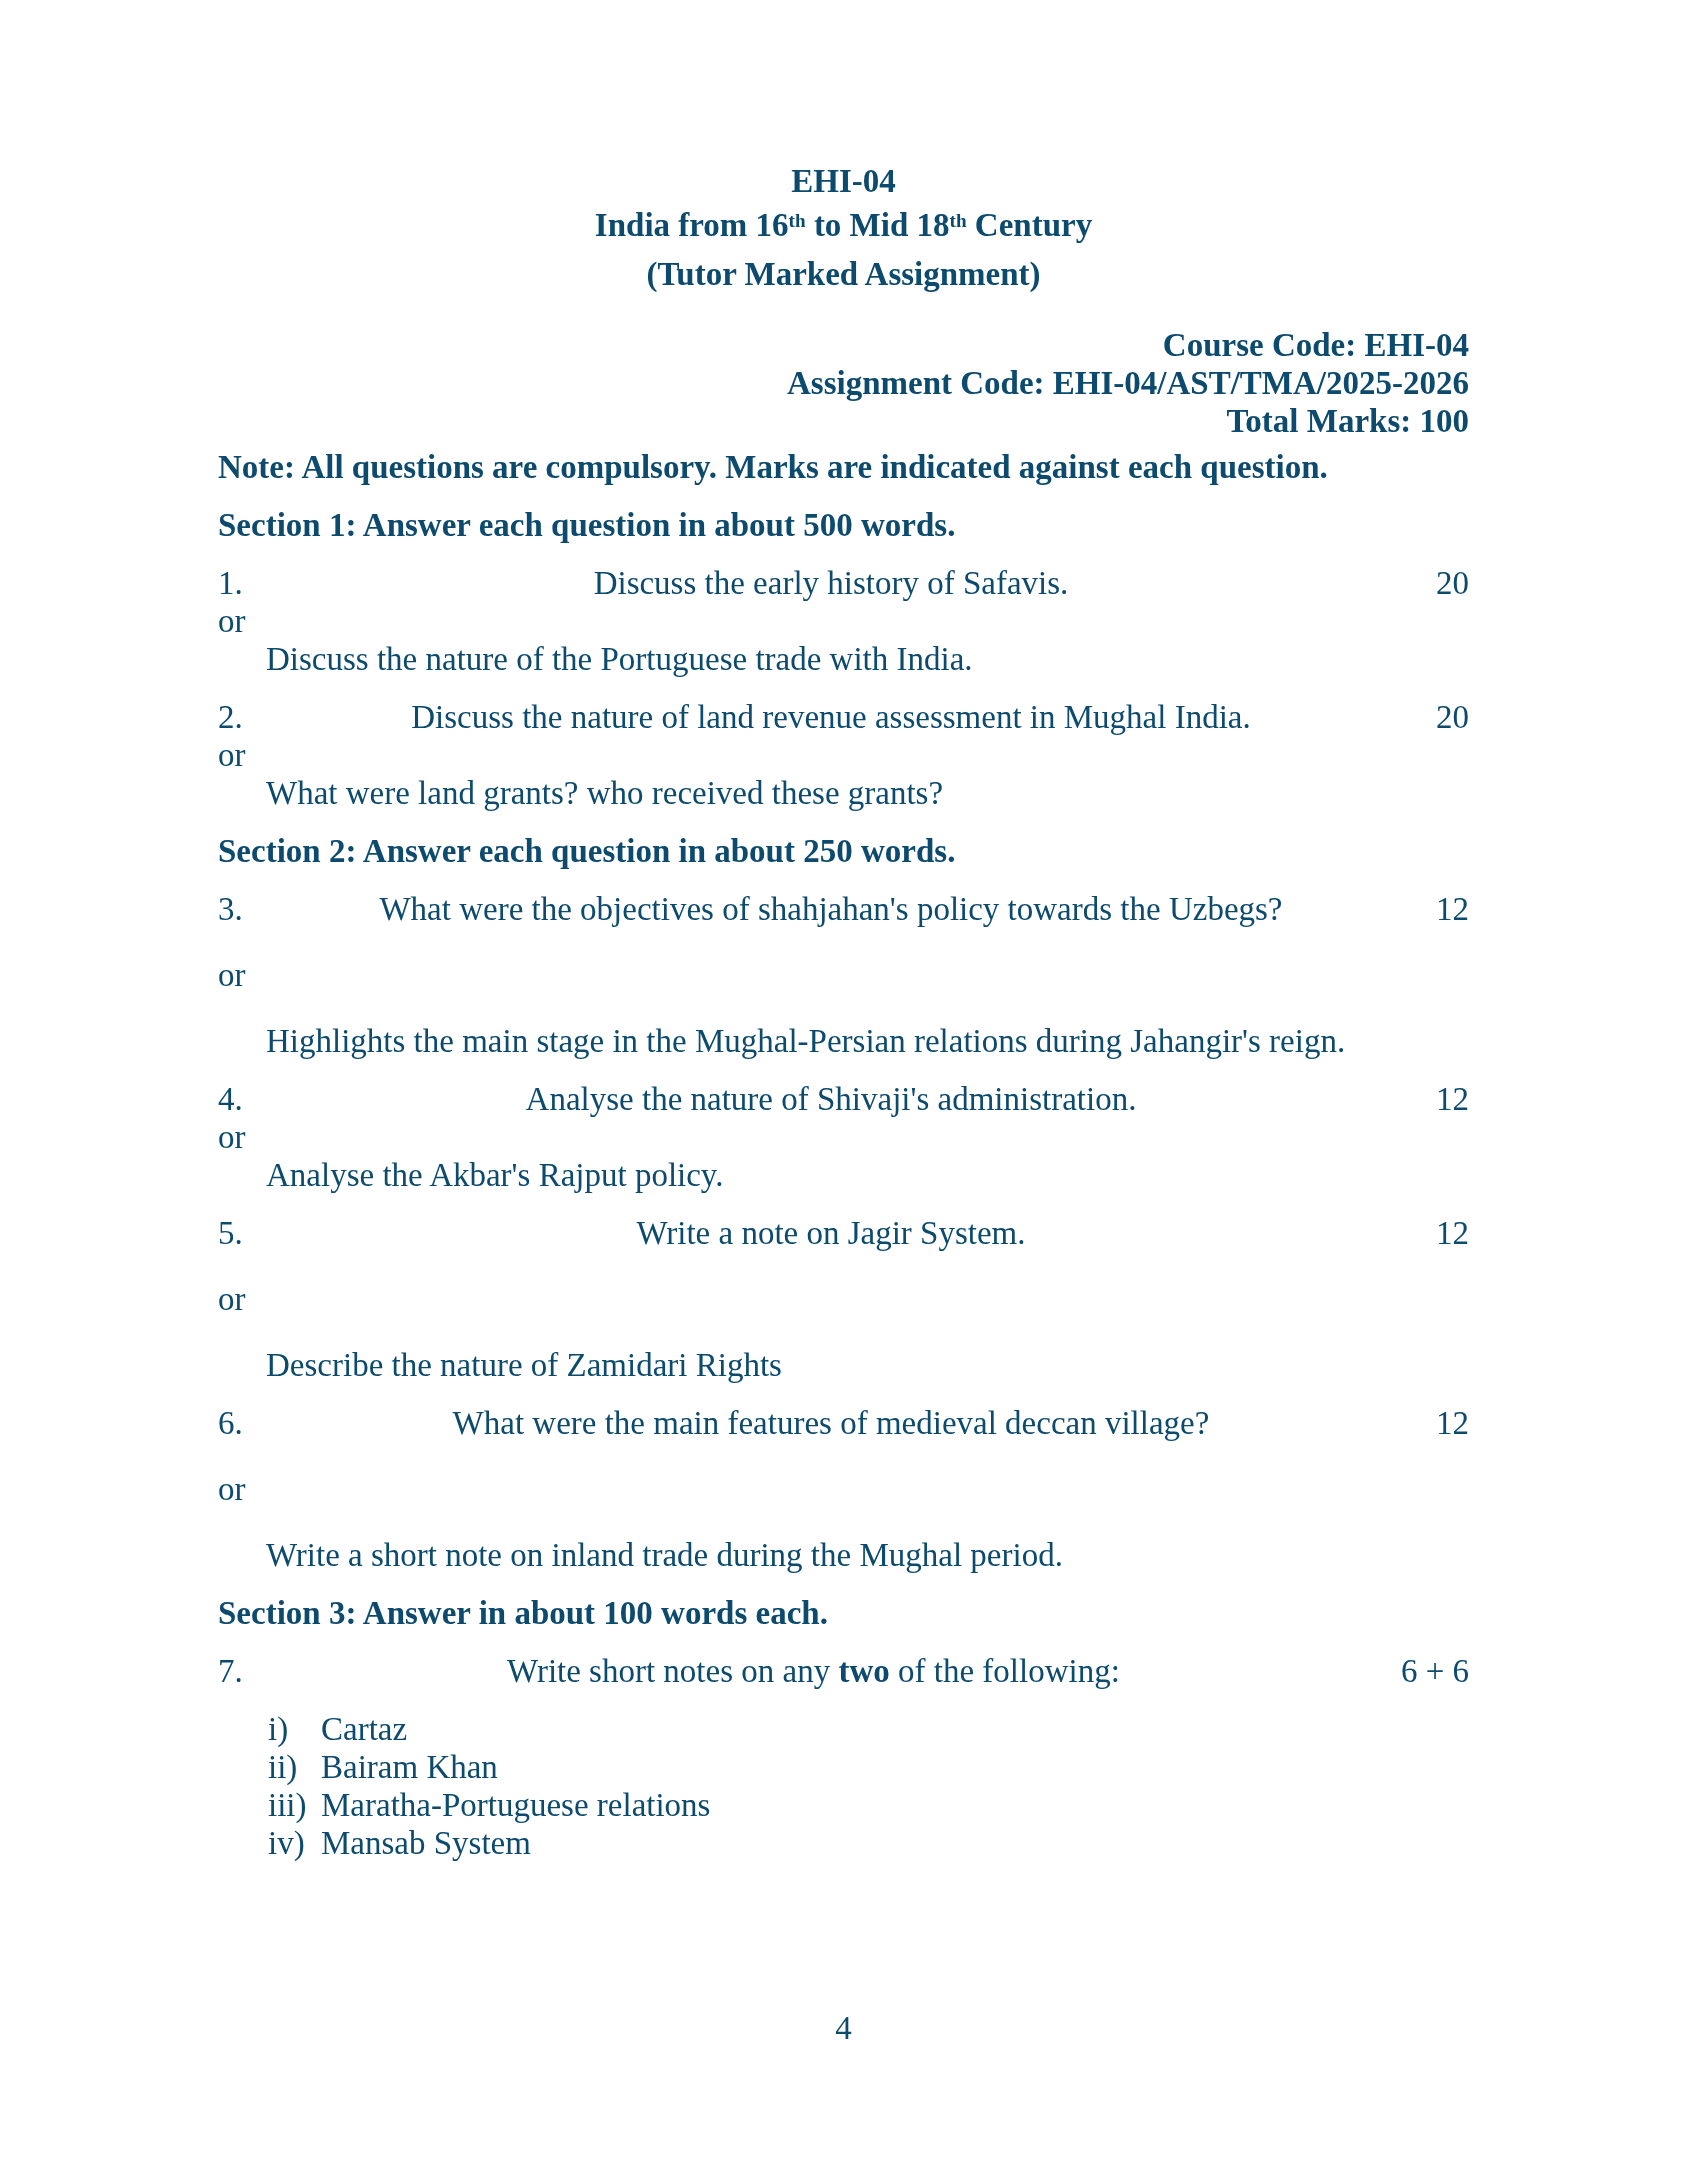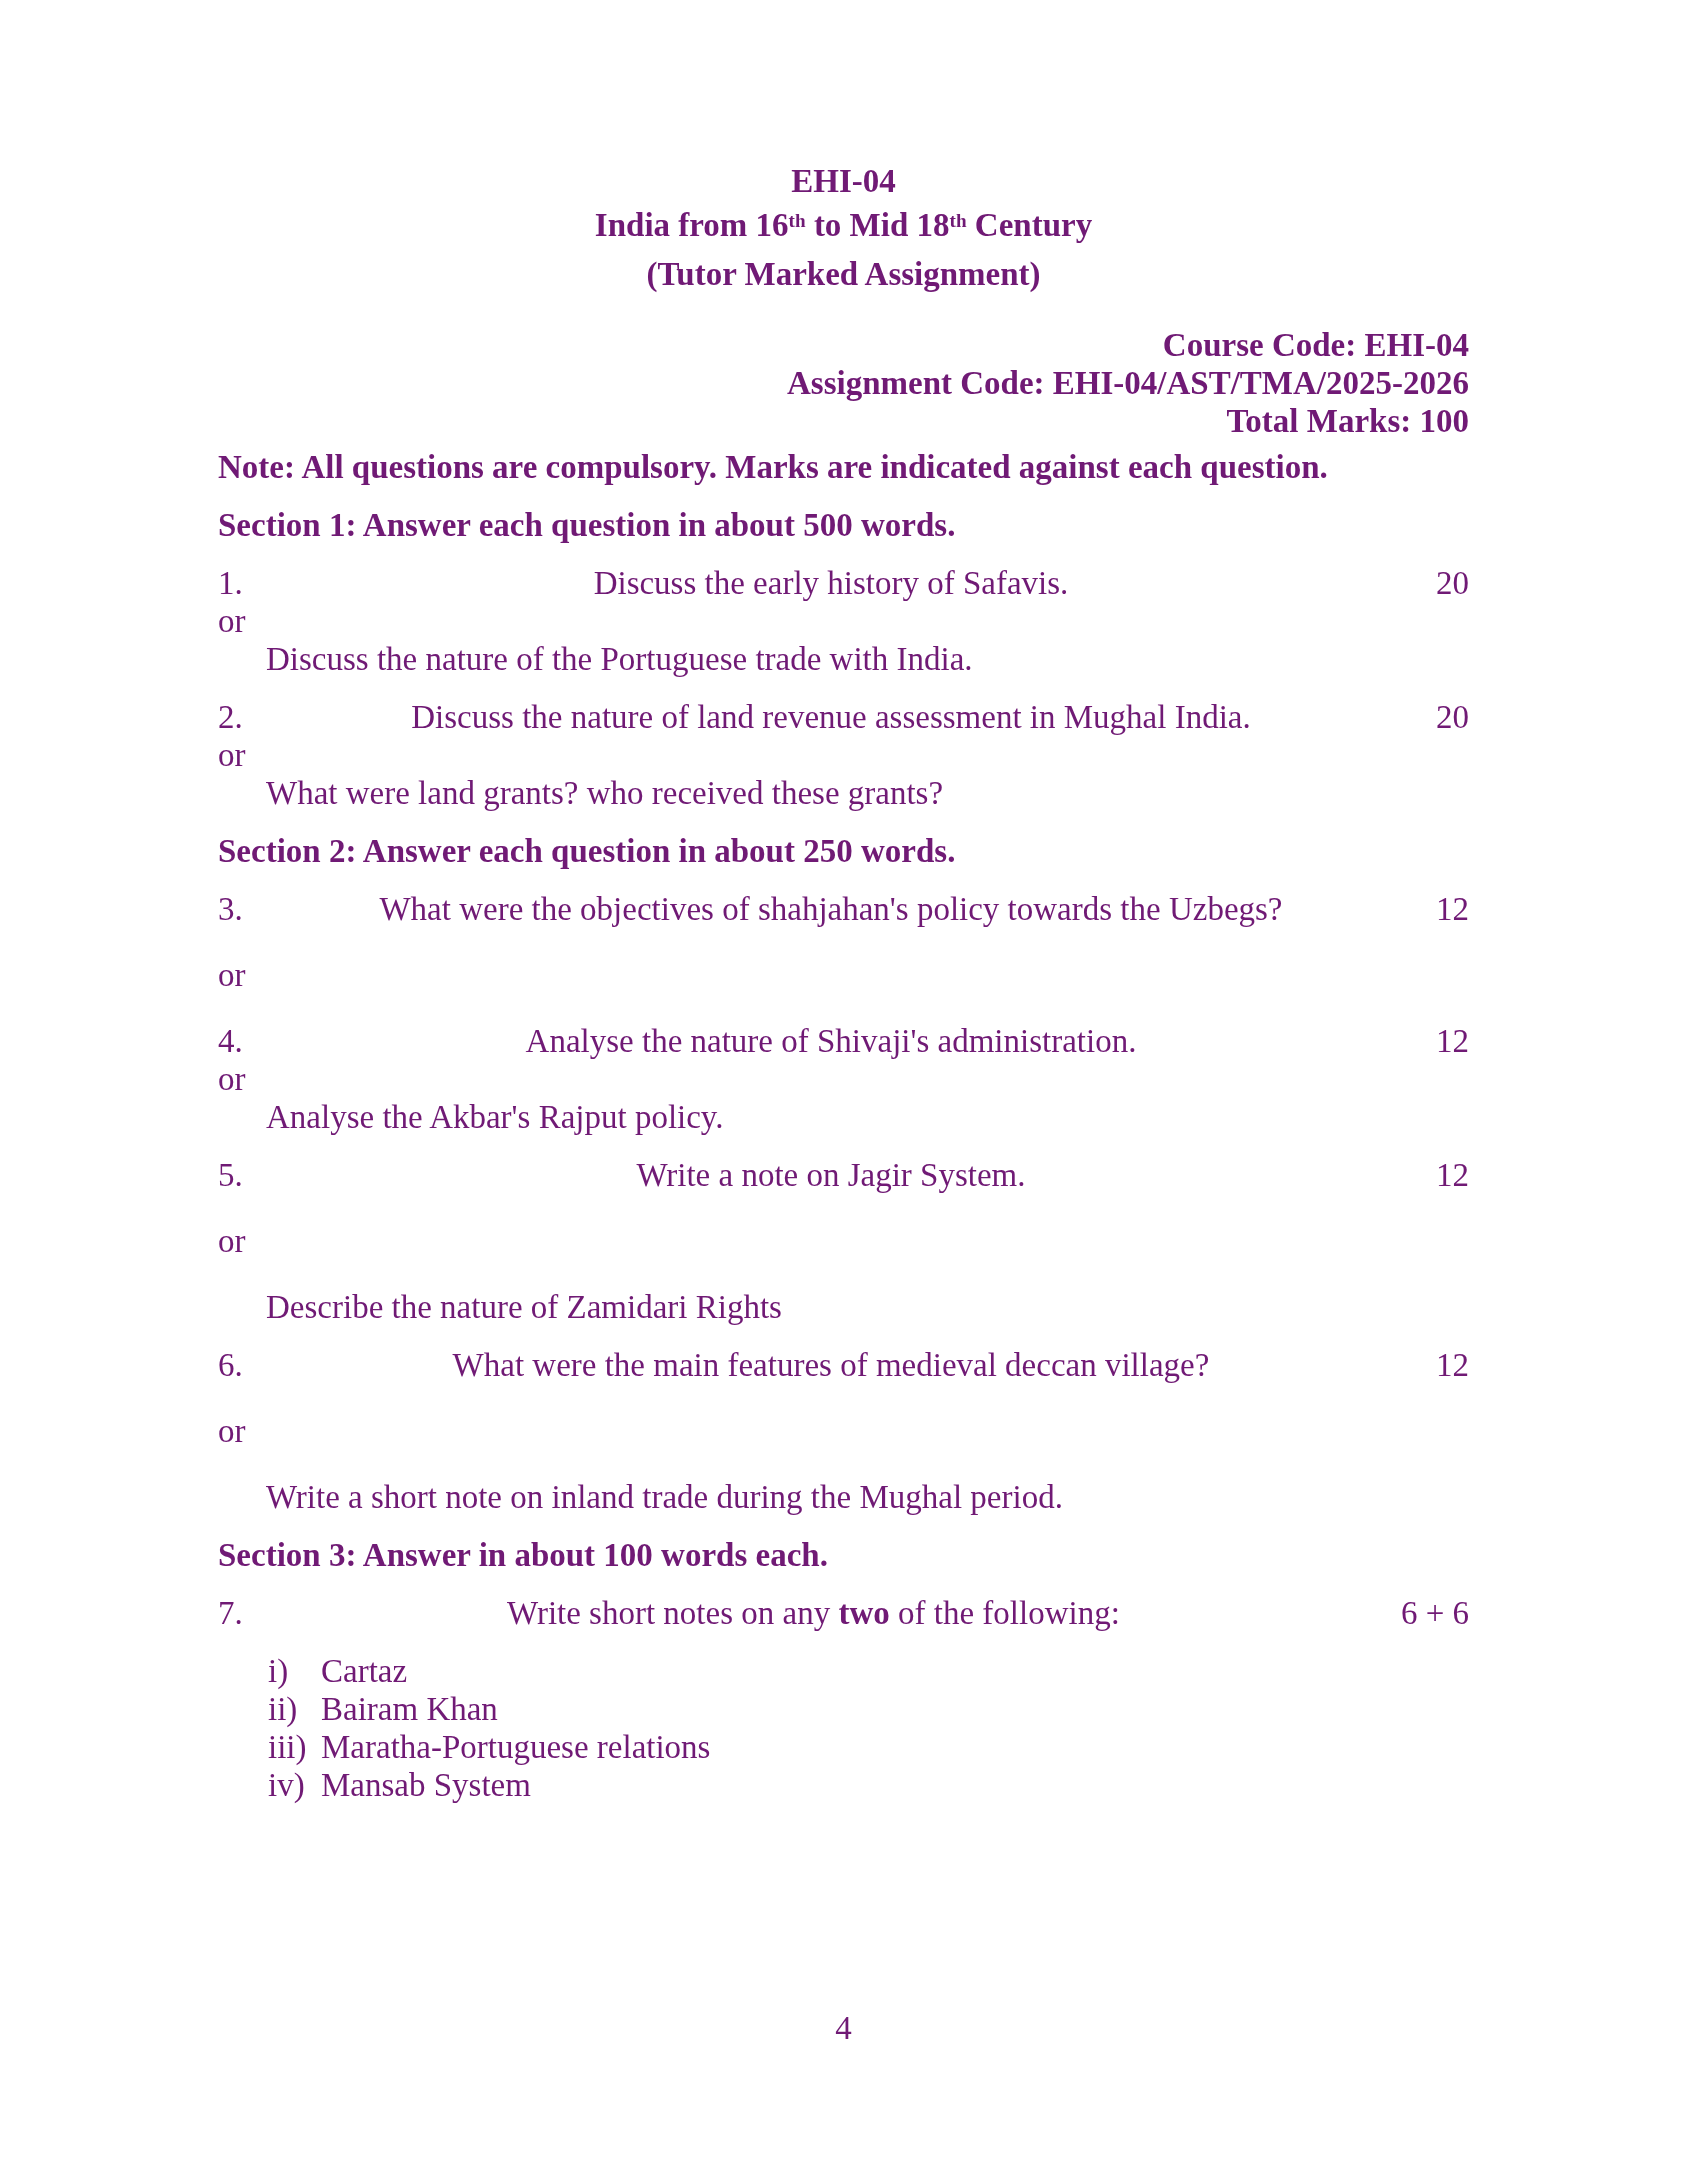--- a/index.html
+++ b/index.html
@@ -4,21 +4,21 @@
 <style>
   html, body { margin: 0; padding: 0; background: #ffffff; }
   body { width: 1687px; height: 2183px; }
   .page {
     position: relative;
     width: 1687px;
     height: 2183px;
     box-sizing: border-box;
     padding: 159px 218px 0 218px;
     background: #ffffff;
-    color: #701a75;
+    color: #0c4a6e;
     font-family: "Liberation Serif", serif;
     font-size: 33px;
     line-height: 38px;
   }
   .title-block { text-align: center; font-weight: bold; line-height: 44px; }
   .sup { font-size: 58%; position: relative; top: -0.45em; }
   .meta-block { text-align: right; font-weight: bold; margin-top: 30px; }
   .note { font-weight: bold; margin-top: 8px; }
   .section-heading { font-weight: bold; margin-top: 20px; }
   .q { margin-top: 20px; }
@@ -78,20 +78,21 @@
 
   <div class="section-heading">Section 2: Answer each question in about 250 words.</div>
 
   <div class="q">
     <div class="q-line">
       <span class="q-num">3.</span>
       <span class="q-text">What were the objectives of shahjahan's policy towards the Uzbegs?</span>
       <span class="q-marks">12</span>
     </div>
     <div class="or-line or-spaced">or</div>
+    <div class="q-alt">Highlights the main stage in the Mughal-Persian relations during Jahangir's reign.</div>
   </div>
 
   <div class="q">
     <div class="q-line">
       <span class="q-num">4.</span>
       <span class="q-text">Analyse the nature of Shivaji's administration.</span>
       <span class="q-marks">12</span>
     </div>
     <div class="or-line">or</div>
     <div class="q-alt">Analyse the Akbar's Rajput policy.</div>

